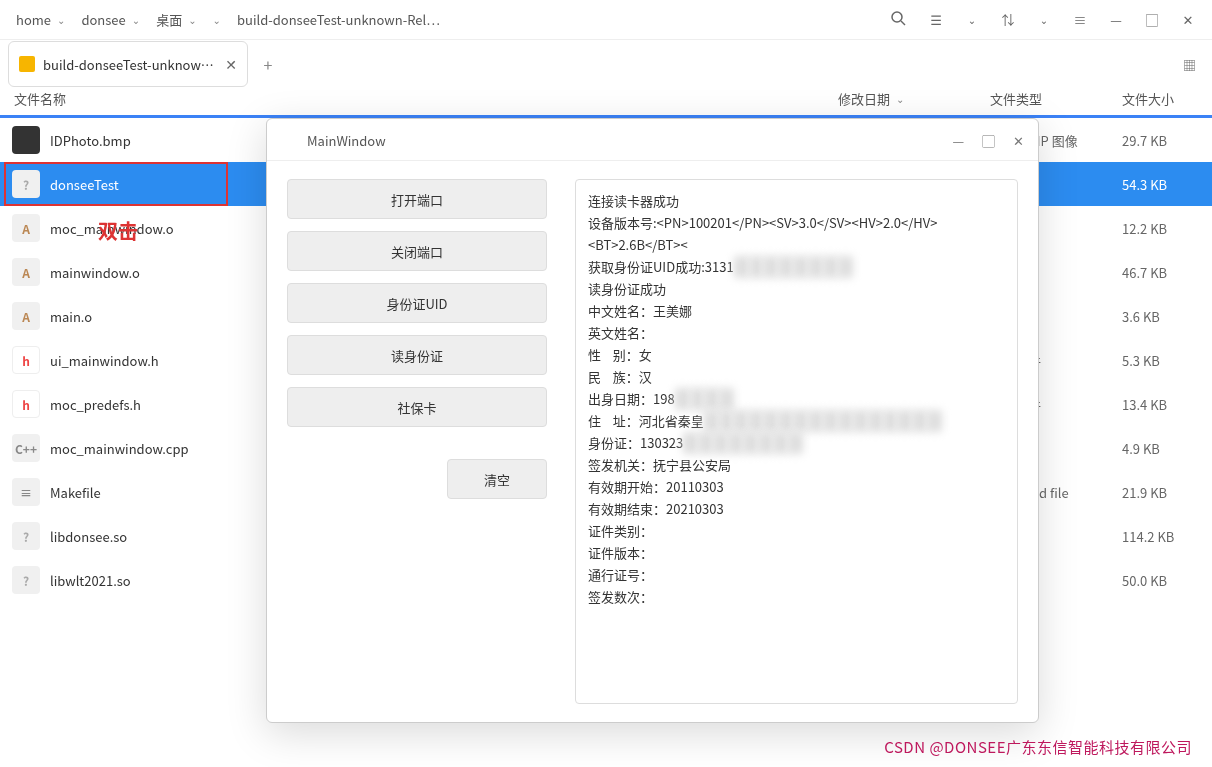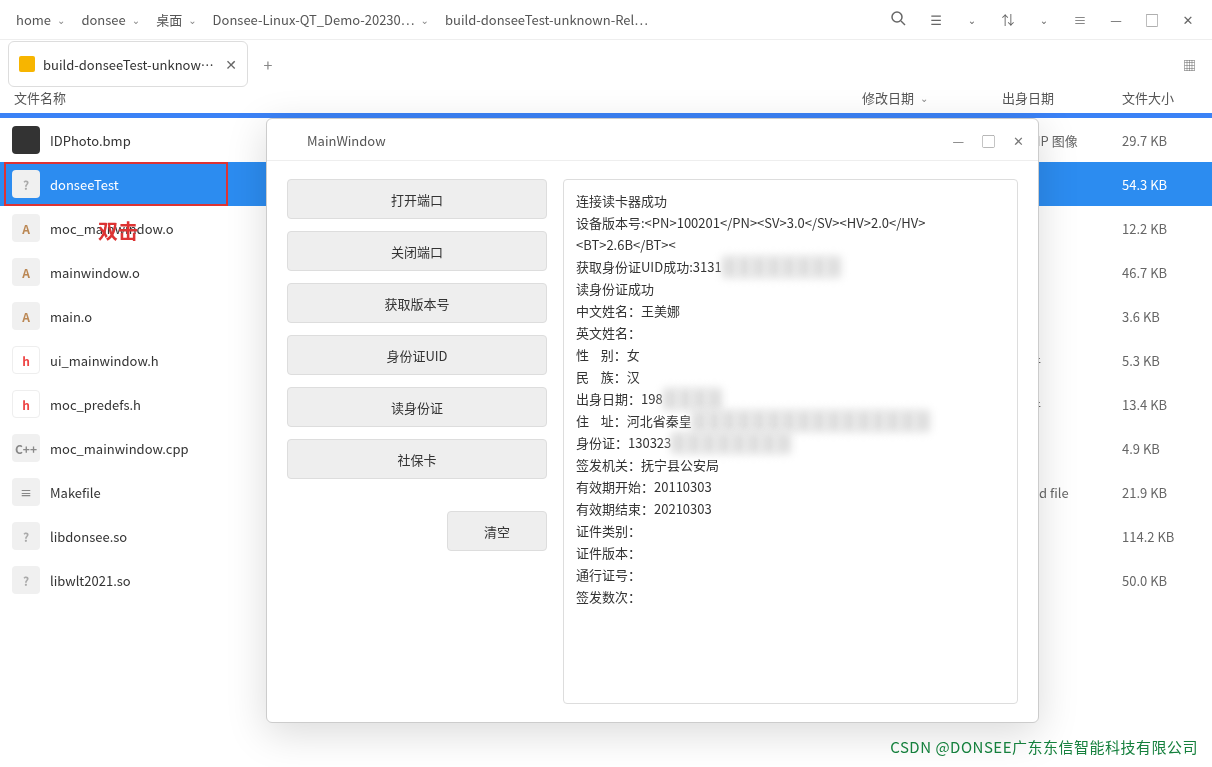--- a/index.html
+++ b/index.html
@@ -16,21 +16,21 @@
 
 .tab-bar { height: 42px; display: flex; align-items: center; padding: 6px 8px 0 8px; gap: 8px; }
 .tab { display: flex; align-items: center; gap: 8px; padding: 12px 10px; background: #fff; border: 1px solid #ddd; border-radius: 6px; max-width: 240px; }
 .tab .folder-ic { width: 16px; height: 16px; background: #f7b500; border-radius: 2px; }
 .tab .label { white-space: nowrap; overflow: hidden; text-overflow: ellipsis; flex: 1; font-size: 13px; color: #333; }
 .tab .close { color: #666; cursor: pointer; font-size: 14px; }
 .tab-add { width: 24px; height: 24px; display: flex; align-items: center; justify-content: center; color: #888; cursor: pointer; font-size: 16px; }
 .tab-bar .layout-ic { margin-left: auto; color: #666; padding-right: 8px; }
 
 
-.list-header { height: 36px; display: flex; align-items: center; border-bottom: 5px solid #3b82f6; font-size: 13px; color: #555; }
+.list-header { height: 36px; display: flex; align-items: center; border-bottom: 3px solid #3b82f6; font-size: 13px; color: #555; gap: 12px; }
 .col-name { flex: 1; padding-left: 14px; }
 .col-date { width: 140px; display: flex; align-items: center; gap: 6px; }
 .col-type { width: 120px; }
 .col-size { width: 90px; text-align: left; }
 
 
 .file-list { position: relative; }
 .file-row { height: 44px; display: flex; align-items: center; }
 .file-row.selected { background: #2c8cf0; color: #fff; }
 .file-row.selected .file-type, .file-row.selected .file-size { color: #fff; }
@@ -48,48 +48,47 @@
 .ic-txt { background: #f0f0f0; color: #888; }
 
 .sel-border { position: absolute; left: 4px; top: 44px; width: 224px; height: 44px; border: 2px solid #d33; pointer-events: none; }
 .dbl-label { position: absolute; left: 98px; top: 98px; color: #d33; font-size: 20px; font-weight: bold; pointer-events: none; }
 
 
 .modal { position: absolute; left: 266px; top: 118px; width: 773px; height: 605px; background: #fff; border: 1px solid #ccc; border-radius: 6px; box-shadow: 0 10px 40px rgba(0,0,0,.15); }
 .modal-title { height: 42px; display: flex; align-items: center; padding: 2px 14px 0 40px; border-bottom: 1px solid #eee; }
 .modal-title .t { color: #555; }
 .modal-title .win-btns { margin-left: auto; display: flex; gap: 18px; color: #777; }
-.modal-body { display: flex; padding: 18px 20px; gap: 16px; height: calc(100% - 42px); }
+.modal-body { display: flex; padding: 18px 20px; gap: 28px; height: calc(100% - 42px); }
 .btn-col { width: 260px; display: flex; flex-direction: column; gap: 12px; }
 .mbtn { height: 40px; background: #eeeeee; border: 1px solid #ddd; border-radius: 4px; display: flex; align-items: center; justify-content: center; cursor: pointer; font-size: 13px; color: #333; }
 .mbtn.clear { width: 100px; align-self: flex-end; margin-top: 20px; }
 .output { flex: 1; background: #fff; border: 1px solid #ddd; border-radius: 4px; padding: 10px 12px; font-size: 13px; color: #333; line-height: 22px; white-space: pre-wrap; overflow: hidden; }
 .blur { filter: blur(4px); display: inline-block; background: #ddd; color: transparent; border-radius: 3px; }
 
 
-.wm { position: absolute; right: 14px; bottom: 10px; color: #15803d; font-size: 15px; letter-spacing: .5px; }
+.wm { position: absolute; right: 20px; bottom: 10px; color: #be185d; font-size: 15px; letter-spacing: .5px; }
 </style>
 </head>
 <body>
 
 <div class="top-bar">
   <div class="crumb">
       <span>home</span>
       <span class="chev">⌄</span>
     </div>
   <div class="crumb">
       <span>donsee</span>
       <span class="chev">⌄</span>
     </div>
   <div class="crumb">
       <span>桌面</span>
       <span class="chev">⌄</span>
     </div>
   <div class="crumb">
-      <span>Donsee-Linux-QT_Demo-20230…</span>
       <span class="chev">⌄</span>
     </div>
   <div class="crumb">
       <span>build-donseeTest-unknown-Rel…</span>
     </div>
   <div class="top-actions">
     <span class="top-icon search-box">
       <svg width="16" height="16" viewBox="0 0 16 16" fill="none" stroke="#666" stroke-width="1.5">
           <circle cx="7" cy="7" r="5"></circle>
           <line x1="11" y1="11" x2="15" y2="15"></line>
@@ -115,21 +114,21 @@
   <div class="tab-add">+</div>
   <span class="layout-ic">▦</span>
 </div>
 
 <div class="list-header">
   <div class="col-name">文件名称</div>
   <div class="col-date">
       <span>修改日期</span>
       <span style="font-size:10px;color:#888">⌄</span>
     </div>
-  <div class="col-type">出身日期</div>
+  <div class="col-type">文件类型</div>
   <div class="col-size">文件大小</div>
 </div>
 
 <div class="file-list" id="file-list">
   <div class="sel-border"></div>
   <div class="dbl-label">双击</div>
 <div class="file-row">
       <div class="ic ic-img"></div>
       <div class="name">IDPhoto.bmp</div>
       <div class="file-date"></div>
@@ -214,21 +213,20 @@
     <div class="win-btns">
       <span>—</span>
       <span>▢</span>
       <span>✕</span>
     </div>
   </div>
   <div class="modal-body">
     <div class="btn-col" id="btn-col">
         <div class="mbtn">打开端口</div>
         <div class="mbtn">关闭端口</div>
-        <div class="mbtn">获取版本号</div>
         <div class="mbtn">身份证UID</div>
         <div class="mbtn">读身份证</div>
         <div class="mbtn">社保卡</div>
         <div class="mbtn clear">清空</div>
       </div>
     <div class="output" id="output"><div>连接读卡器成功</div><div>设备版本号:&lt;PN&gt;100201&lt;/PN&gt;&lt;SV&gt;3.0&lt;/SV&gt;&lt;HV&gt;2.0&lt;/HV&gt;&lt;BT&gt;2.6B&lt;/BT&gt;&lt;</div><div>获取身份证UID成功:3131<span class="blur">XX</span><span class="blur">XX</span><span class="blur">XX</span><span class="blur">XX</span><span class="blur">XX</span><span class="blur">XX</span><span class="blur">XX</span><span class="blur">XX</span></div><div>读身份证成功</div><div>中文姓名：王美娜</div><div>英文姓名：</div><div>性    别：女</div><div>民    族：汉</div><div>出身日期：198<span class="blur">XX</span><span class="blur">XX</span><span class="blur">XX</span><span class="blur">XX</span></div><div>住    址：河北省秦皇<span class="blur">XX</span><span class="blur">XX</span><span class="blur">XX</span><span class="blur">XX</span><span class="blur">XX</span><span class="blur">XX</span><span class="blur">XX</span><span class="blur">XX</span><span class="blur">XX</span><span class="blur">XX</span><span class="blur">XX</span><span class="blur">XX</span><span class="blur">XX</span><span class="blur">XX</span><span class="blur">XX</span><span class="blur">XX</span></div><div>身份证：130323<span class="blur">XX</span><span class="blur">XX</span><span class="blur">XX</span><span class="blur">XX</span><span class="blur">XX</span><span class="blur">XX</span><span class="blur">XX</span><span class="blur">XX</span></div><div>签发机关：抚宁县公安局</div><div>有效期开始：20110303</div><div>有效期结束：20210303</div><div>证件类别：</div><div>证件版本：</div><div>通行证号：</div><div>签发数次：</div></div>
   </div>
 </div>
 
 <div class="wm">CSDN @DONSEE广东东信智能科技有限公司</div>

